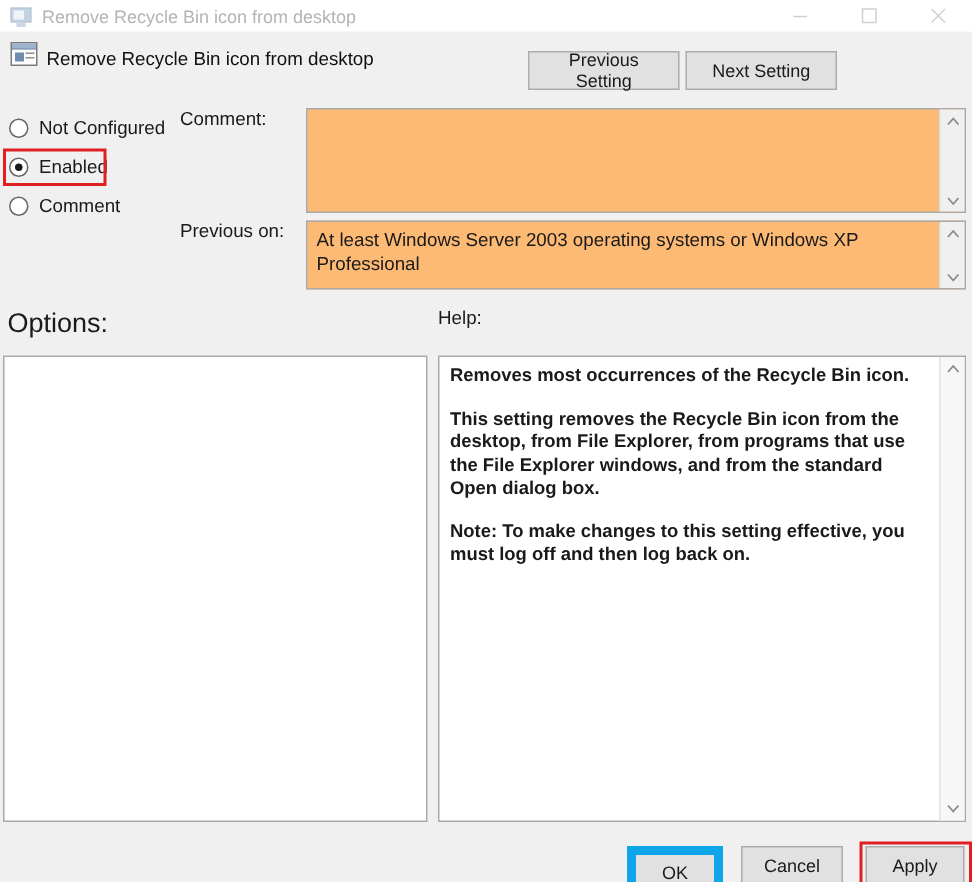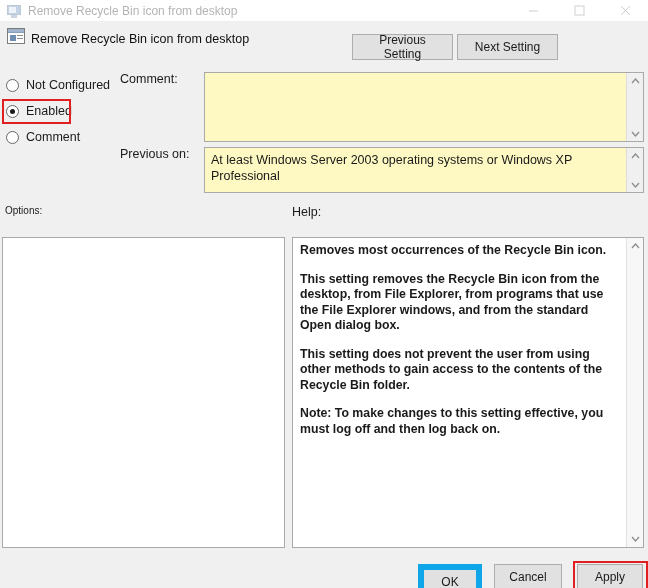--- a/index.html
+++ b/index.html
@@ -111,42 +111,42 @@
   }
 
   
   .lbl-comment {
     position: absolute; left: 120px; top: 72px; font-size: 12.5px;
   }
   .lbl-supported {
     position: absolute; left: 120px; top: 147px; font-size: 12.5px;
   }
   .field {
-    position: absolute; background: #fef9c3; border: 1px solid #a9a9a9;
+    position: absolute; background: #fdba74; border: 1px solid #a9a9a9;
     display: flex;
   }
   .field-comment { left: 204px; top: 72px; width: 440px; height: 70px; }
   .field-supported { left: 204px; top: 147px; width: 440px; height: 46px; }
   .field-inner {
     flex: 1; padding: 4px 6px; font-size: 12.5px; line-height: 16px;
     color: #1a1a1a; overflow: hidden;
   }
   .vscroll {
     width: 17px; flex: none; background: #f0f0f0;
     border-left: 1px solid #dcdcdc;
     display: flex; flex-direction: column; justify-content: space-between;
     align-items: center;
   }
   .vscroll .arrow {
     width: 17px; height: 15px; display: flex;
     align-items: center; justify-content: center; color: #8a8a8a;
   }
 
   
-  .lbl-options { position: absolute; left: 5px; top: 205px; font-size: 10px; }
+  .lbl-options { position: absolute; left: 5px; top: 205px; font-size: 18px; }
   .lbl-help { position: absolute; left: 292px; top: 205px; font-size: 12.5px; }
 
   .panel-options {
     position: absolute; left: 2px; top: 237px; width: 283px; height: 311px;
     background: #ffffff; border: 1px solid #a9a9a9;
   }
   .panel-help {
     position: absolute; left: 292px; top: 237px; width: 352px; height: 311px;
     background: #ffffff; border: 1px solid #a9a9a9;
     display: flex;
@@ -278,21 +278,20 @@
 
 <div class="lbl-options">Options:</div>
 <div class="lbl-help">Help:</div>
 
 <div class="panel-options"></div>
 
 <div class="panel-help">
   <div class="help-text">
     <p>Removes most occurrences of the Recycle Bin icon.</p>
     <p>This setting removes the Recycle Bin icon from the desktop, from File Explorer, from programs that use the File Explorer windows, and from the standard Open dialog box.</p>
-    <p>This setting does not prevent the user from using other methods to gain access to the contents of the Recycle Bin folder.</p>
     <p>Note: To make changes to this setting effective, you must log off and then log back on.</p>
   </div>
   <div class="help-scroll">
     <div class="arrow">
       <svg width="9" height="6" viewBox="0 0 9 6">
           <polyline points="1,5 4.5,1 8,5" fill="none" stroke="currentColor" stroke-width="1.2"></polyline>
         </svg>
     </div>
     <div class="arrow">
       <svg width="9" height="6" viewBox="0 0 9 6">

